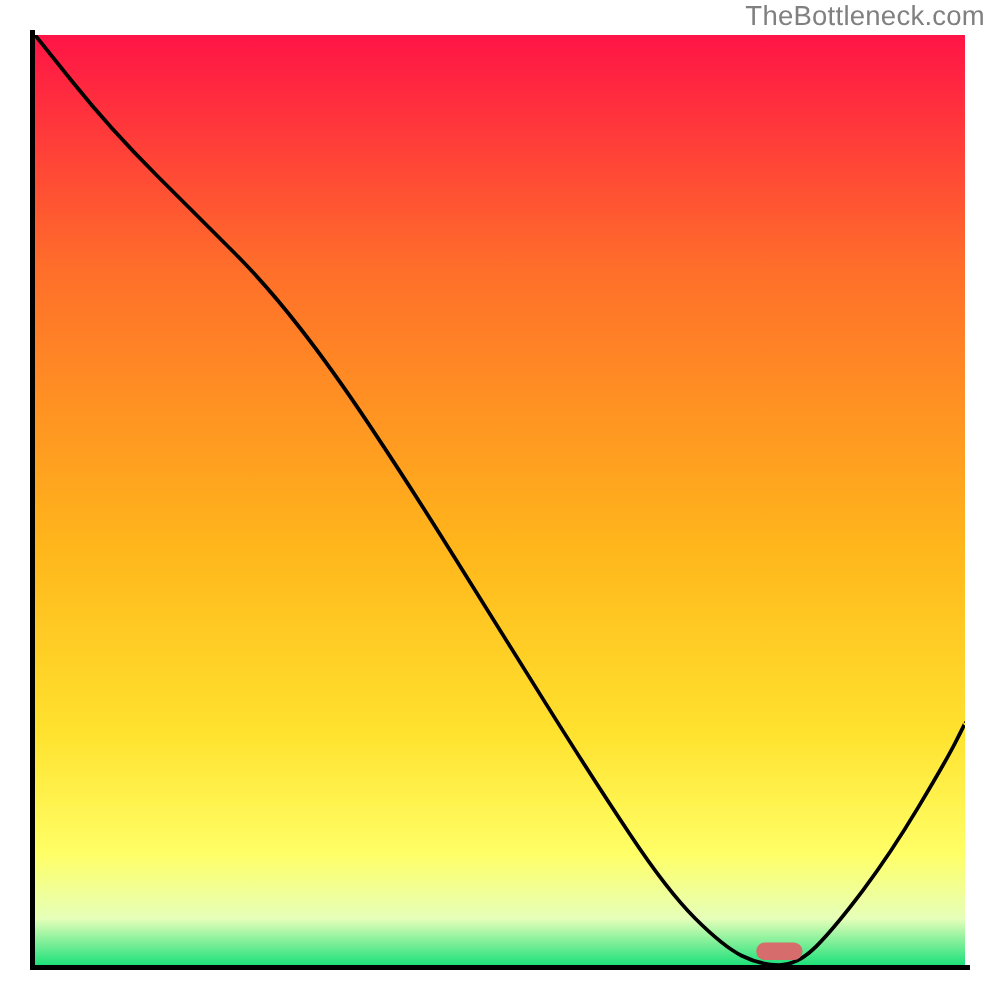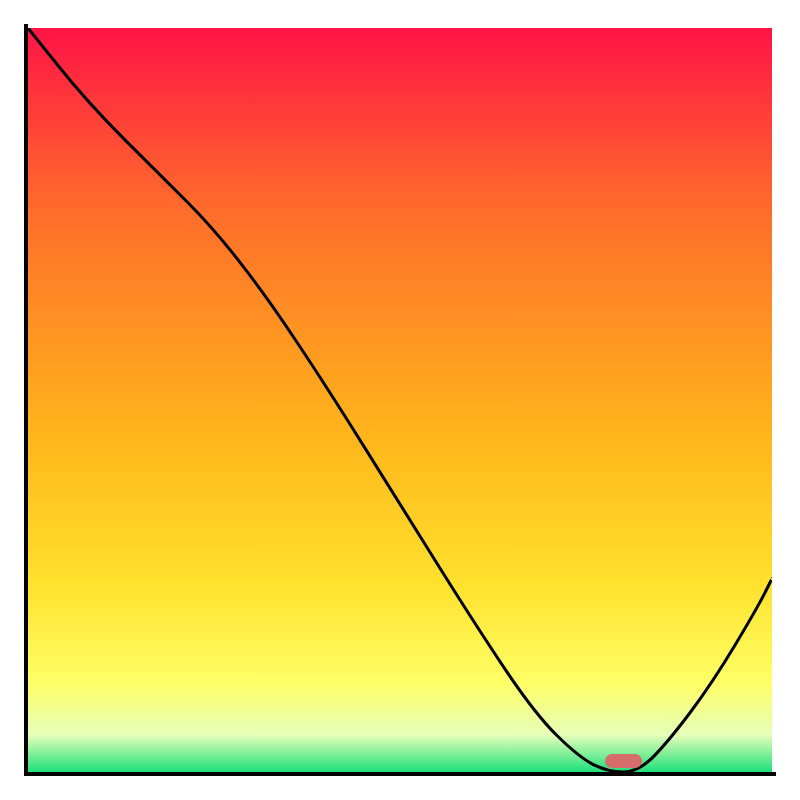--- a/index.html
+++ b/index.html
@@ -65,20 +65,21 @@
     font: 400 22px/1 "Segoe UI", Arial, sans-serif;
     color: #808080;
     letter-spacing: 0.2px;
   }
 </style>
 </head>
 <body>
 
 <div class="chart-container">
 
+  <div class="watermark">TheBottleneck.com</div>
 
   <div class="plot-area">
 
     <svg class="gradient-bg" viewBox="0 0 744 744" preserveAspectRatio="none">
       <defs>
         <linearGradient id="bg-grad" x1="0" y1="0" x2="0" y2="1">
           <stop id="stop0" offset="0%" stop-color="#ff1446"></stop>
           <stop id="stop25" offset="25%" stop-color="#ff6e2a"></stop>
           <stop id="stop55" offset="55%" stop-color="#ffb61b"></stop>
           <stop id="stop75" offset="75%" stop-color="#ffe22e"></stop>

